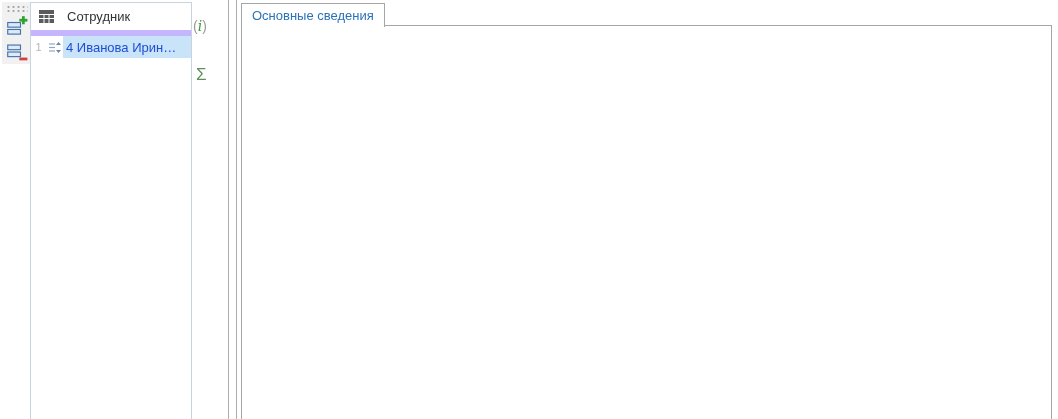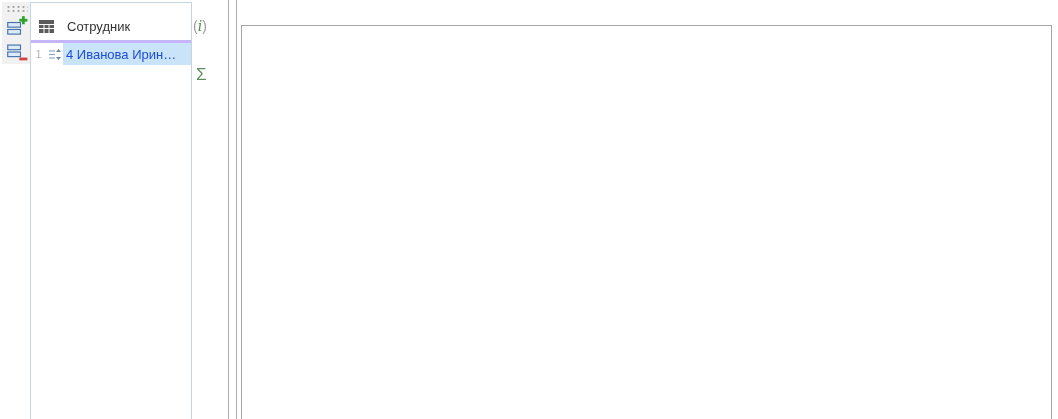--- a/index.html
+++ b/index.html
@@ -10,21 +10,21 @@
   
   .mini-toolbar { left:2px; top:2px; width:29px; height:62px; background:#f1f1f1; }
   .grip { position:absolute; left:4px; top:3px; width:22px; height:7px;
           background-image:radial-gradient(#a6a6a6 1px, transparent 1.3px); background-size:5px 4px; }
   .tb-btn { position:absolute; left:3px; width:24px; height:24px; display:flex; align-items:center;
             justify-content:center; cursor:pointer; }
 
   
   .emp-table { left:30px; top:2px; width:162px; height:417px; background:#fff;
                border:1px solid #c9d3dd; border-bottom:none; box-sizing:border-box; }
-  .tbl-header { height:27px; border-bottom:3px solid #c4b5fd; display:flex; align-items:center;margin-top:10px; }
+  .tbl-header { height:27px; border-bottom:6px solid #c4b5fd; display:flex; align-items:center; }
   .hdr-icon { margin-left:8px; display:flex; }
   .hdr-text { margin-left:13px; color:#333; }
   .tbl-row { height:22px; display:flex; align-items:stretch; }
   .row-num { width:15px; text-align:center; font-size:11px; color:#b4b4b4; line-height:22px; }
   .row-icon { width:17px; display:flex; align-items:center; justify-content:center; }
   .row-sel { flex:1; background:#c9e3f8; display:flex; align-items:center; padding-left:3px;
              color:#1d4ed8; white-space:nowrap; overflow:hidden; cursor:default; }
 
   
   .split-line { top:0; width:1px; height:419px; background:#adadad; }
@@ -142,20 +142,21 @@
       <span class="row-sel">4 Иванова Ирин…</span>
     </div>
   </div>
 
   <div class="abs info-btn"><span class="info-paren">(</span><span class="info-i">i</span><span class="info-paren">)</span></div>
   <div class="abs sigma-btn"><span>Σ</span></div>
 
   <div class="abs split-line" style="left:228px;"></div>
   <div class="abs split-line" style="left:236px;"></div>
 
+  <div class="abs tab">Основные сведения</div>
   <div class="abs page"></div>
 
   <div class="abs label" style="left:251px; top:33px;"><span>Табельный номер</span><span class="req">*</span><span>:</span></div>
   <div class="abs field" style="left:447px; top:33px; width:122px; background:#f7eec0; border:1px solid #d0cbb4;">4</div>
   <div class="abs dots-btn btn-focus" style="left:570px; top:33px; width:23px;">
       <span>…</span>
     </div>
   <div class="abs label" style="left:603px; top:33px;">ФИО:</div>
   <div class="abs field ro" style="left:645px; top:33px; width:402px;">Иванова Ирина Владимировна</div>
 

